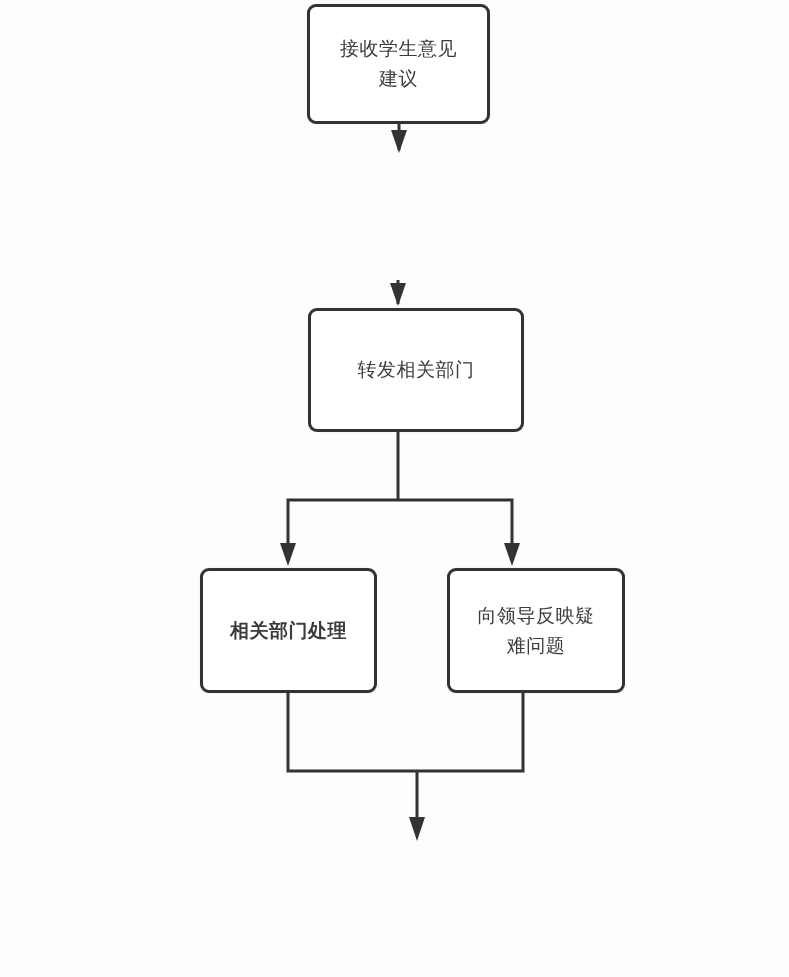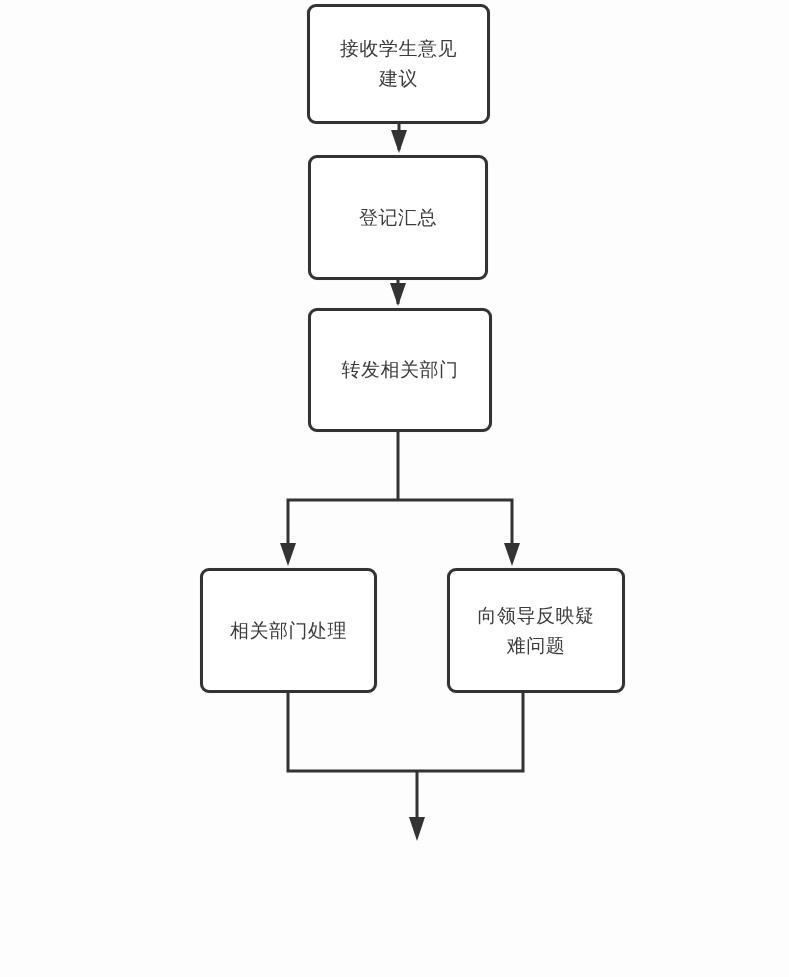--- a/index.html
+++ b/index.html
@@ -55,22 +55,22 @@
     white-space: pre-line;
     text-align: center;
     font-size: 19px;
     line-height: 30px;
     color: var(--text-color);
     letter-spacing: 0.5px;
   }
   
   .node-receive  { left: 307px; top: 4px;   width: 183px; height: 120px; }
   .node-register { left: 308px; top: 155px; width: 180px; height: 125px; }
-  .node-forward  { left: 308px; top: 308px; width: 184px; height: 124px; }
-  .node-dept     { left: 200px; top: 568px; width: 177px; height: 125px; }
+  .node-forward  { left: 308px; top: 308px; width: 216px; height: 124px; }
+  .node-dept     { left: 200px; top: 568px; width: 177px; height: 125px; font-weight: bold; }
   .node-leader   { left: 432px; top: 568px; width: 178px; height: 125px; margin-left: 15px; }
   .node-feedback { left: 325px; top: 843px; width: 187px; height: 117px; }
 </style>
 </head>
 <body>
 
 <div class="canvas">
 
   <svg class="connectors" viewBox="0 0 789 977" xmlns="http://www.w3.org/2000/svg">
 
@@ -96,23 +96,20 @@
       <line class="edge-line" x1="417" y1="771" x2="417" y2="820"></line>
       <polygon class="arrowhead" points="409,817 425,817 417,841"></polygon>
     </g>
   </svg>
 
   <div class="flow-node node-receive">
     <span class="flow-node-label">接收学生意见
 建议</span>
   </div>
 
-  <div class="flow-node node-register">
-    <span class="flow-node-label">登记汇总</span>
-  </div>
 
   <div class="flow-node node-forward">
     <span class="flow-node-label">转发相关部门</span>
   </div>
 
   <div class="flow-node node-dept">
     <span class="flow-node-label">相关部门处理</span>
   </div>
 
   <div class="flow-node node-leader">

